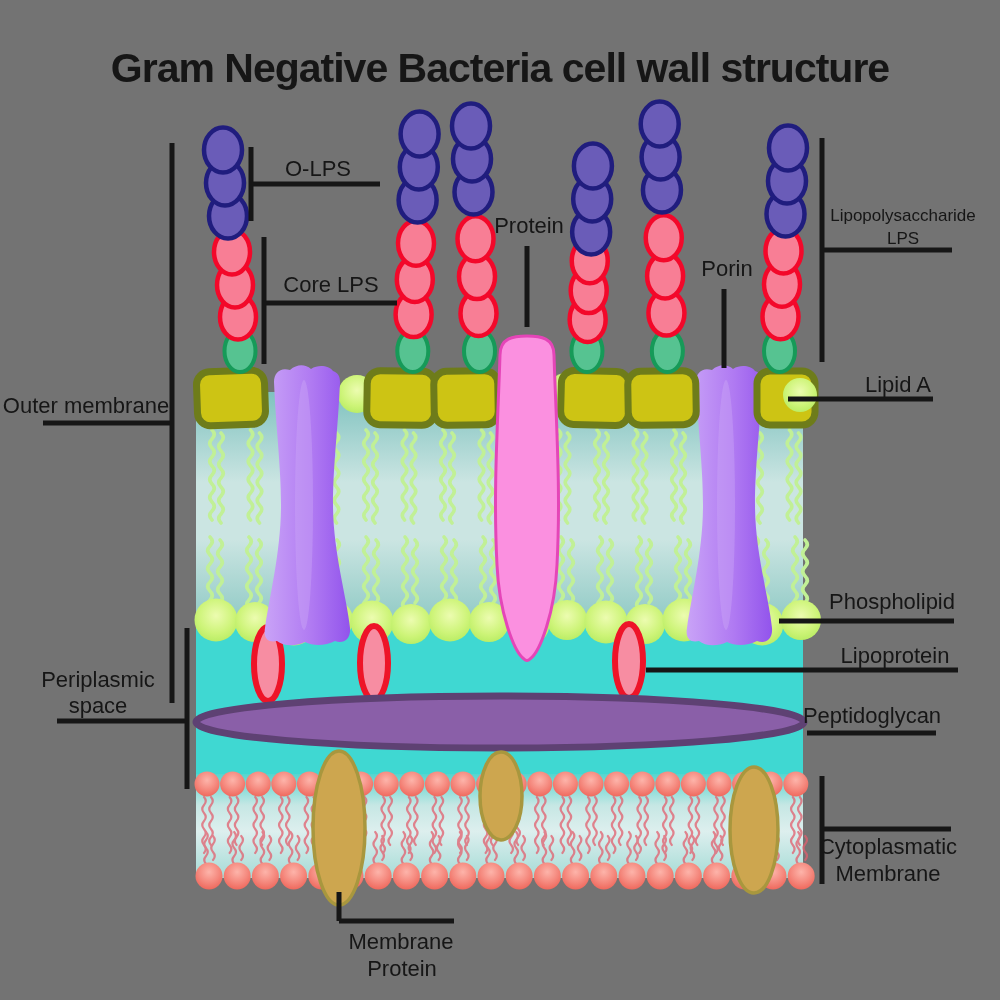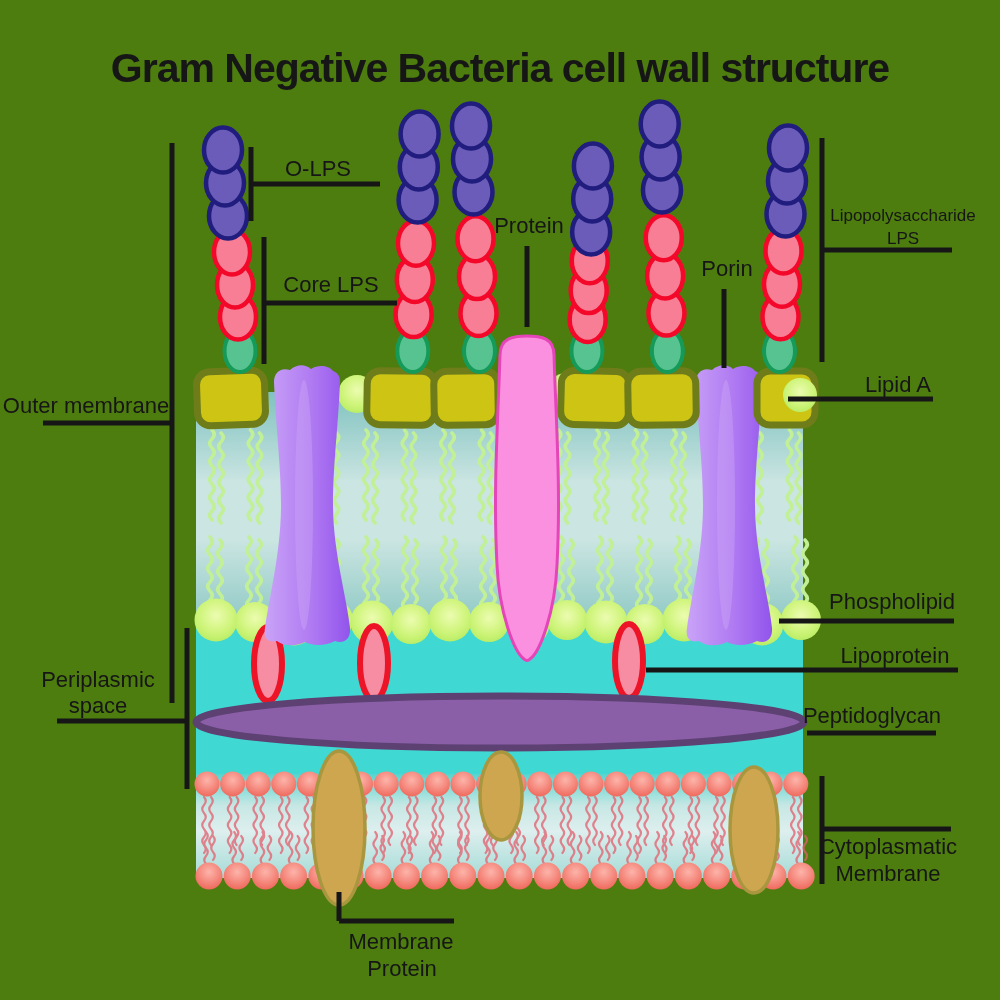--- a/index.html
+++ b/index.html
@@ -1,16 +1,16 @@
 <!DOCTYPE html>
 <html><head>
 <meta charset="utf-8">
 <style>
   html,body{margin:0;padding:0;background:#ffffff;}
-  .page{width:1000px;height:1000px;position:relative;background:#4d7c0f;overflow:hidden;}
+  .page{width:1000px;height:1000px;position:relative;background:#737373;overflow:hidden;}
   svg{display:block;}
   .lbl{font-family:"Liberation Sans",sans-serif;fill:#161616;}
   .t-title{font-size:41px;font-weight:bold;letter-spacing:-1px;}
   .t-std{font-size:22px;}
   .t-sm{font-size:17px;}
   .ptr{stroke:#161616;stroke-width:5;fill:none;}
 </style>
 </head>
 <body>
 

